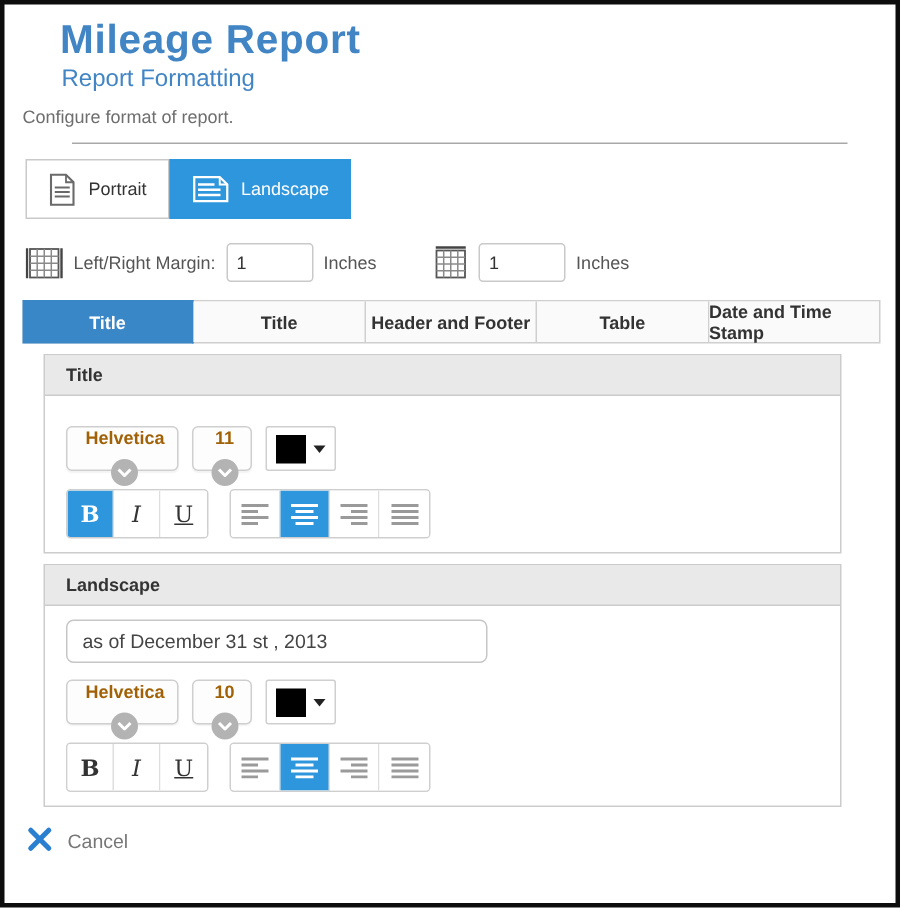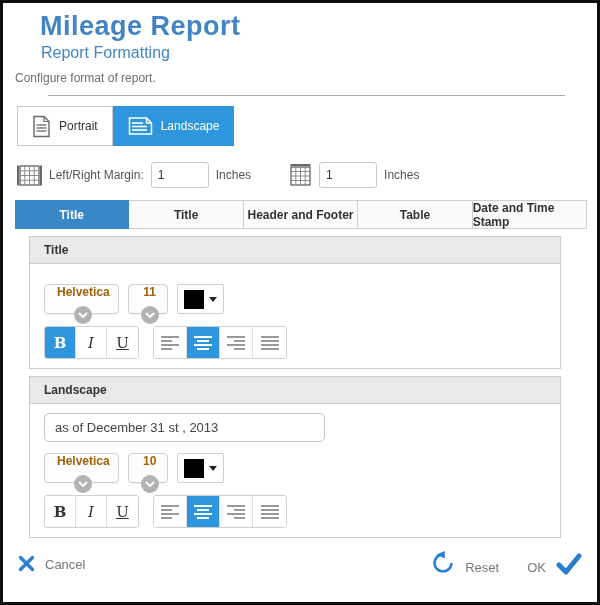--- a/index.html
+++ b/index.html
@@ -328,29 +328,13 @@
     <span>
       <svg width="17" height="17" viewBox="0 0 17 17">
           <g stroke="var(--icon-blue)" stroke-width="3.4" stroke-linecap="round">
             <line x1="2.5" y1="2.5" x2="14.5" y2="14.5"></line>
             <line x1="14.5" y1="2.5" x2="2.5" y2="14.5"></line>
           </g>
         </svg>
     </span>
     <span class="flabel">Cancel</span>
   </div>
-  <div class="fgrp">
-    <span>
-      <svg width="24" height="24" viewBox="0 0 24 24">
-        <path d="M12 3.5 A 8.5 8.5 0 1 0 20.5 12" fill="none" stroke="var(--icon-blue)" stroke-width="2.6"></path>
-        <polygon points="13.8,0 13.8,7.6 5.6,3.6" fill="var(--icon-blue)"></polygon>
-      </svg>
-    </span>
-    <span class="flabel">Reset</span>
-    <span class="gap"></span>
-    <span class="flabel">OK</span>
-    <span>
-      <svg width="26" height="22" viewBox="0 0 26 22">
-          <path d="M3 12 L10 19 L23 3" fill="none" stroke="var(--icon-blue)" stroke-width="5" stroke-linecap="round" stroke-linejoin="round"></path>
-        </svg>
-    </span>
-  </div>
 </div>
 
 </body></html>

